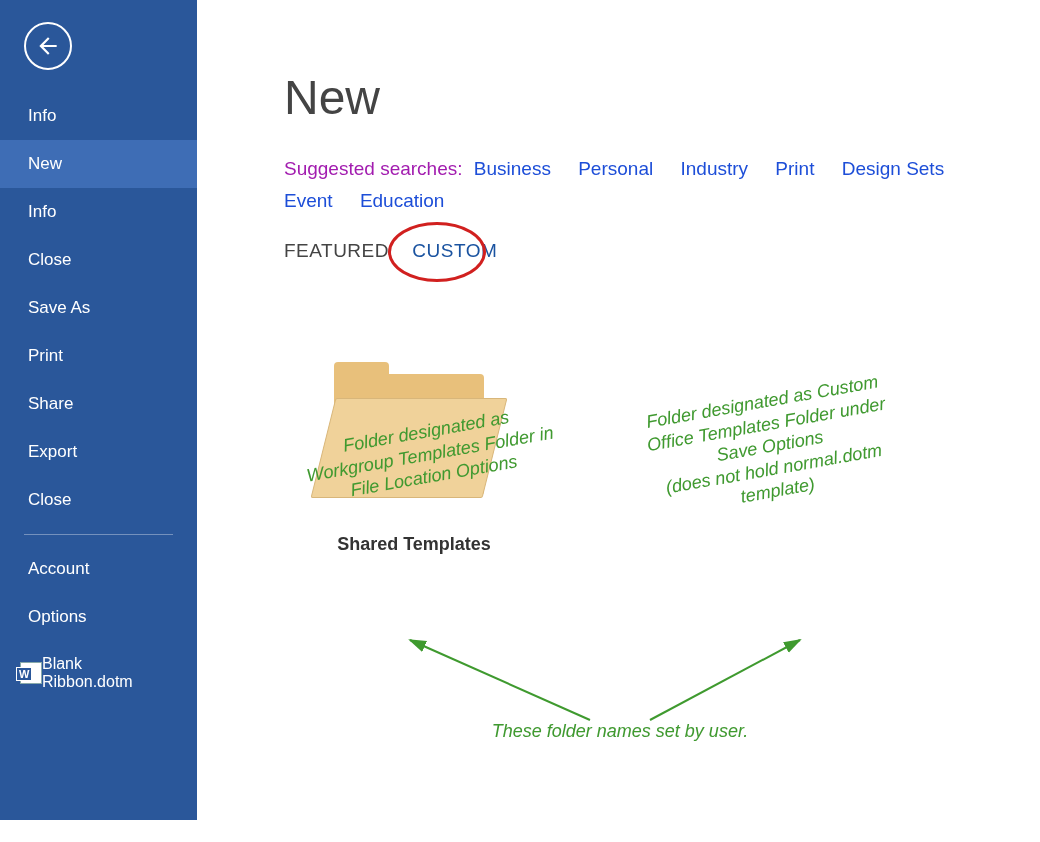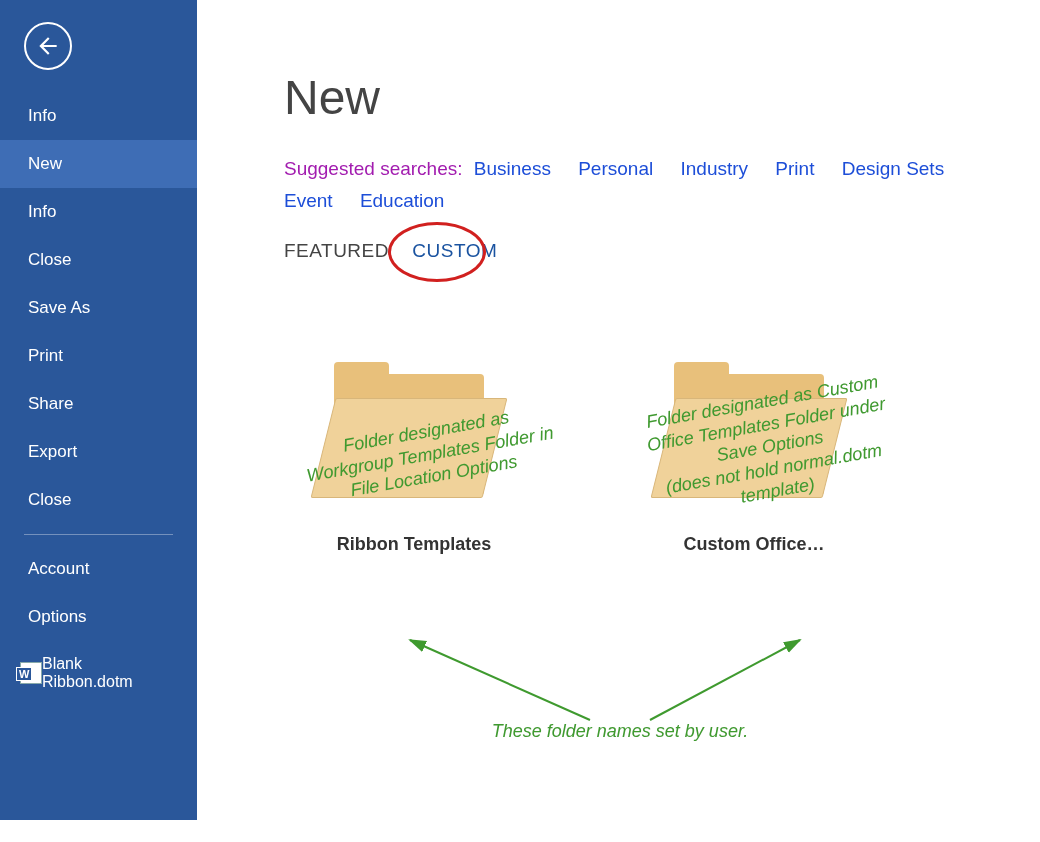--- a/index.html
+++ b/index.html
@@ -113,29 +113,21 @@
       <span class="circle-annot" style="left:104px; top:-18px;"></span>
     </div>
 
     <div class="folders">
       <div class="folder-block">
         <div class="folder-shape">
           <div class="folder-tab"></div>
             <div class="folder-back"></div>
             <div class="folder-front"></div>
         </div>
-        <div class="folder-label">Ribbon Templates</div>
-      </div>
-      <div class="folder-block">
-        <div class="folder-shape">
-          <div class="folder-tab"></div>
-            <div class="folder-back"></div>
-            <div class="folder-front"></div>
-        </div>
-        <div class="folder-label">Custom Office…</div>
+        <div class="folder-label">Shared Templates</div>
       </div>
     </div>
 
     <div class="annot rot" style="left:50px; top:420px; width:280px; white-space:pre-line;">Folder designated as
 Workgroup Templates Folder in
 File Location Options</div>
     <div class="annot rot" style="left:370px; top:390px; width:320px; white-space:pre-line;">Folder designated as Custom
 Office Templates Folder under
 Save Options
 (does not hold normal.dotm

